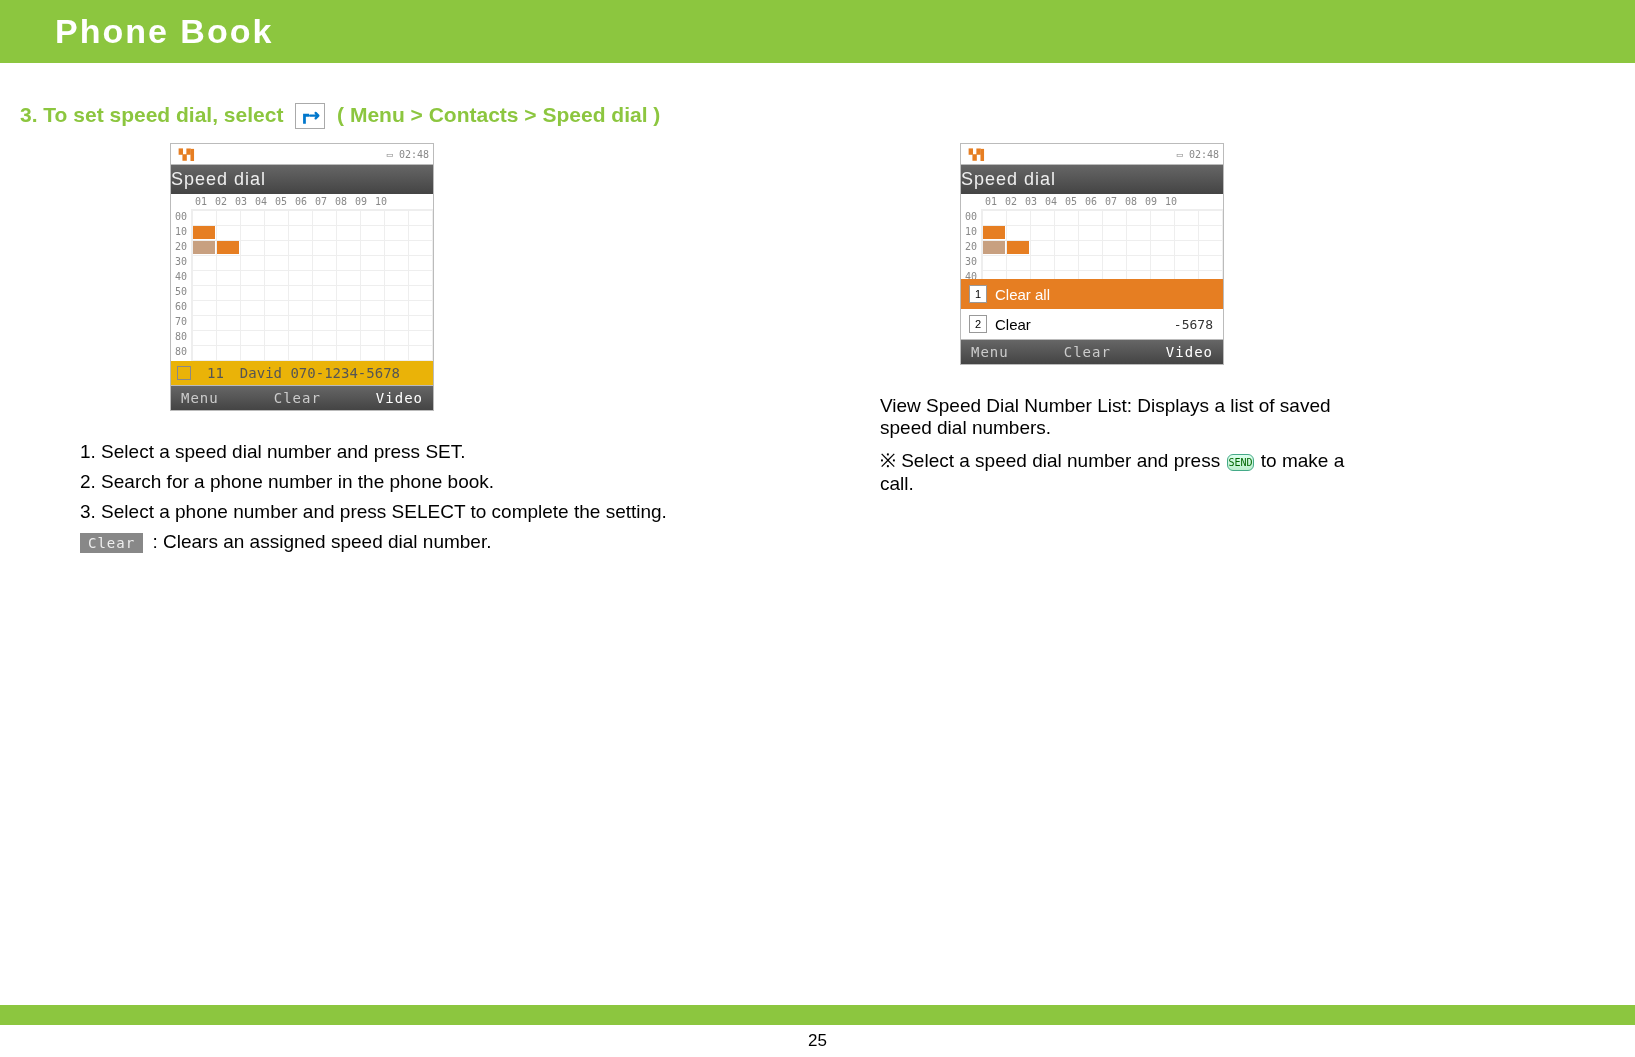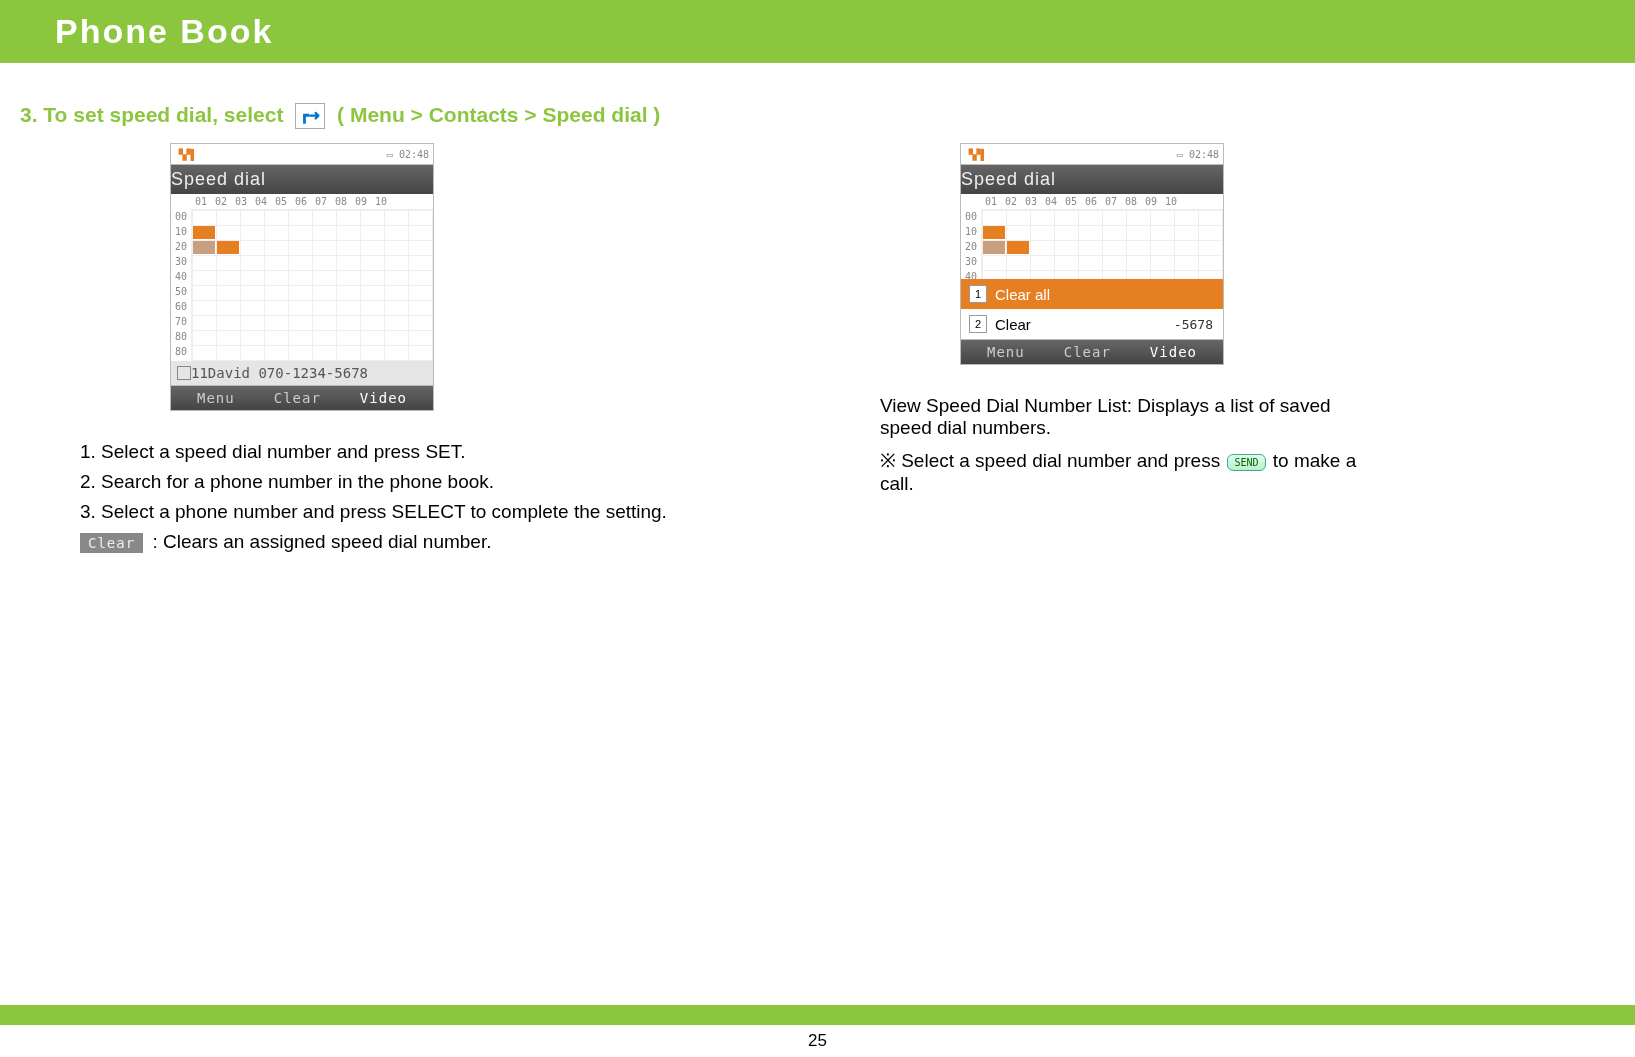--- a/index.html
+++ b/index.html
@@ -140,40 +140,40 @@
     width: 22px;
     height: 13px;
     background: #e67e22;
   }
   .cell-dim {
     background: #c8a080;
   }
   .entry-row {
     border: 1px solid #bbb;
     border-top: none;
-    background: #e5e5e5;
+    background: #eab308;
     padding: 4px 6px;
     font-size: 14px;
     color: #555;
     font-family: monospace;
     display: flex;
     align-items: center;
-    gap: 0;
+    gap: 16px;
   }
   .entry-icon {
     display:inline-block;
     width:12px;height:12px;
     border:1px solid #888;
   }
   .softkeys {
     background: linear-gradient(#666, #444);
     color: #ccc;
     display: flex;
     justify-content: space-between;
-    padding: 4px 26px;
+    padding: 4px 10px;
     font-size: 14px;
     border: 1px solid #bbb;
     border-top: none;
     font-family: monospace;
     letter-spacing: 1px;
     gap: 10px;
   }
   .softkeys span:last-child { color: #fff; }
   .popup {
     position: relative;
@@ -241,21 +241,21 @@
     vertical-align: middle;
     letter-spacing: 1px;
   }
   .send-chip {
     display: inline-block;
     border: 1px solid #4a8;
     border-radius: 6px;
     background: linear-gradient(#dfe,#bec);
     color: #060;
     font-size: 10px;
-    padding: 2px 6px;
+    padding: 2px 0;
     vertical-align: middle;
     margin: 0 2px;
     font-family: monospace;
   }
   .footer-bar {
     position: absolute;
     bottom: 32px;
     left: 0;
     right: 0;
     height: 20px;

